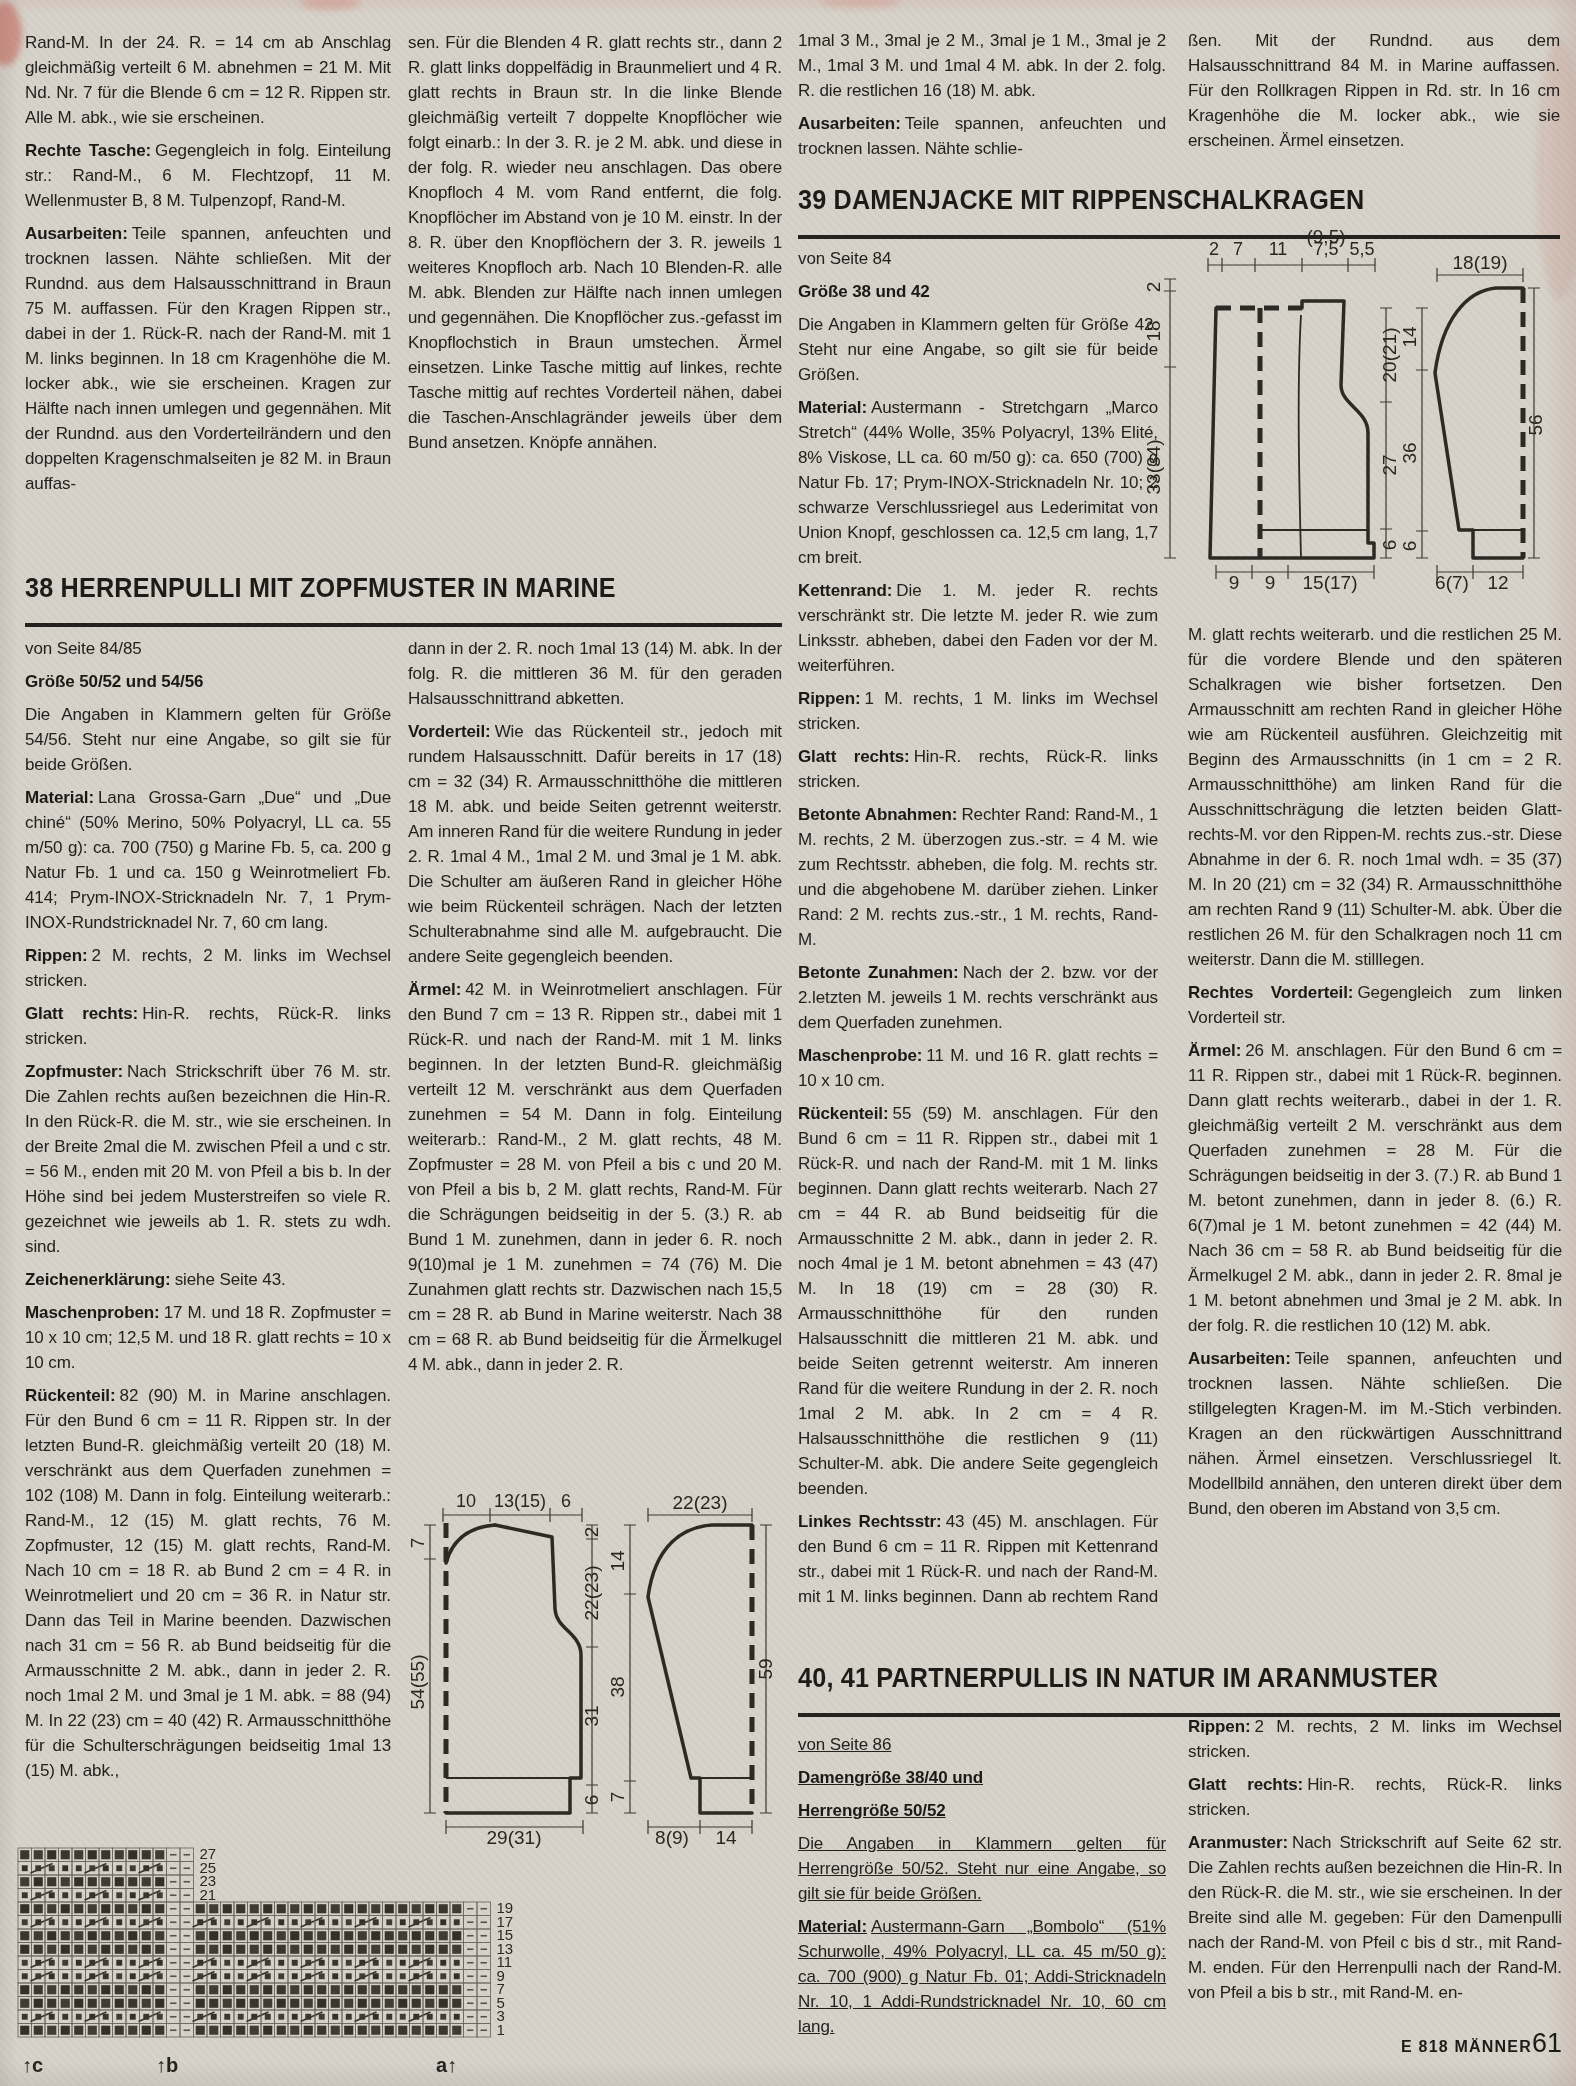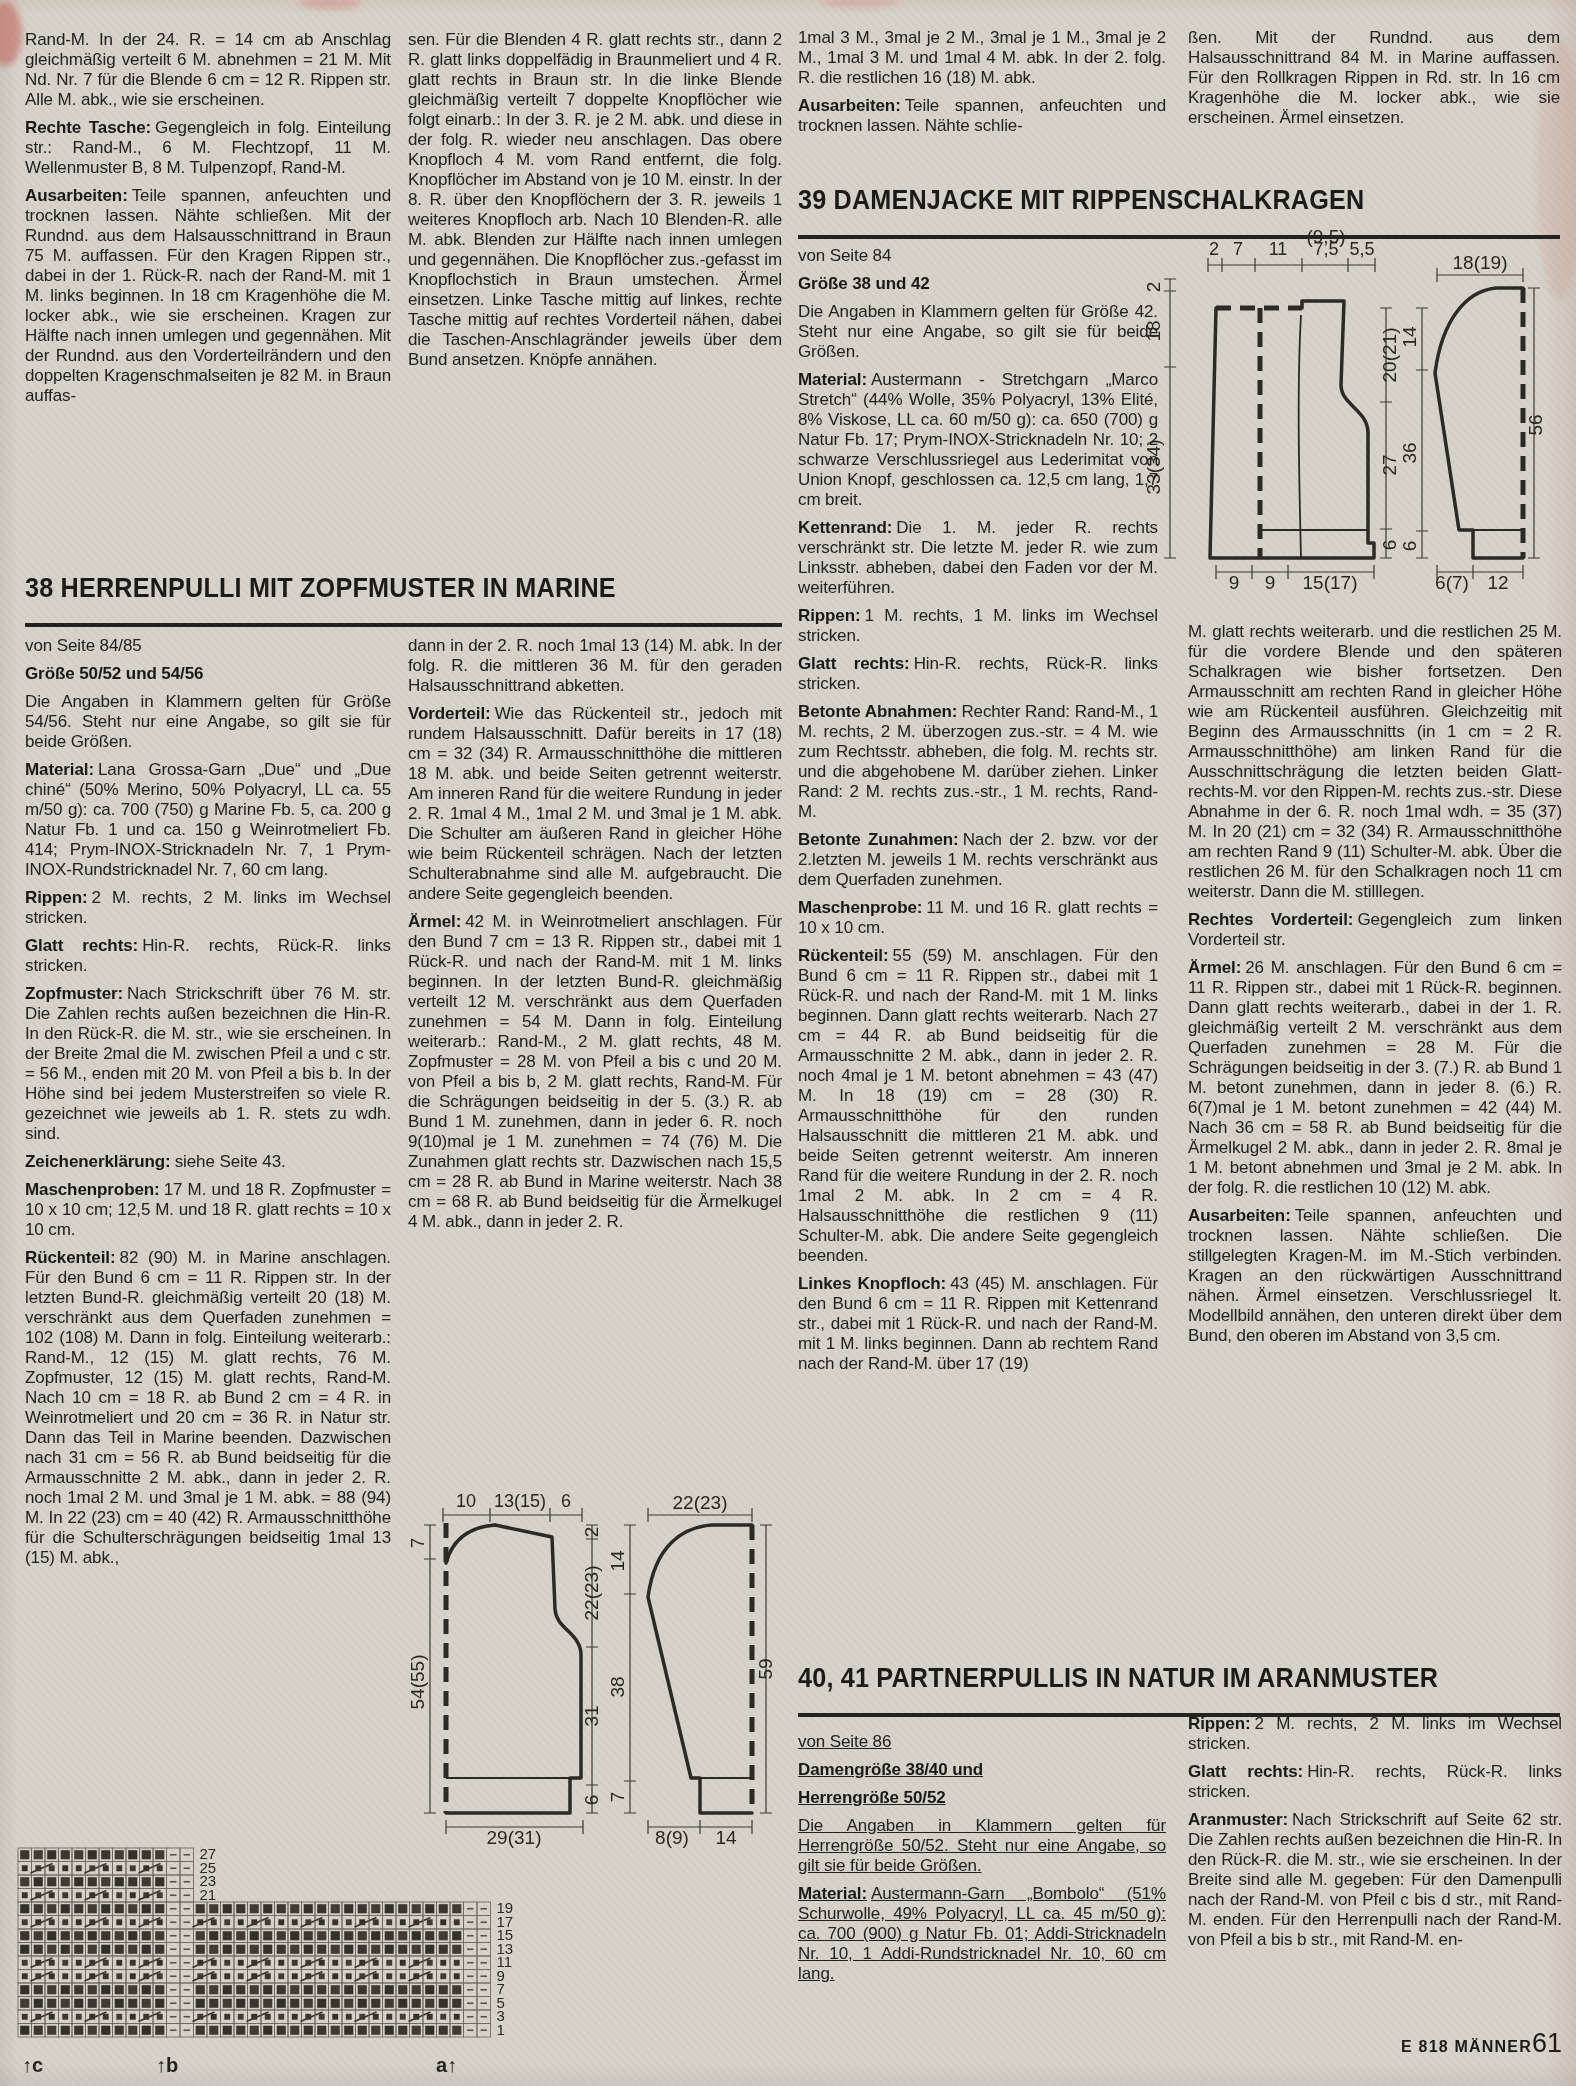--- a/index.html
+++ b/index.html
@@ -13,21 +13,21 @@
     position:absolute;inset:0;pointer-events:none;
     background:
       linear-gradient(180deg, rgba(196,150,140,.20), rgba(0,0,0,0) 14px),
       linear-gradient(90deg, rgba(60,50,40,.08), rgba(0,0,0,0) 18px, rgba(0,0,0,0) 1545px, rgba(150,95,85,.14)),
       linear-gradient(0deg, rgba(60,50,40,.07), rgba(0,0,0,0) 26px),
       repeating-linear-gradient(47deg, rgba(255,255,255,.018) 0 3px, rgba(0,0,0,.016) 3px 6px);
   }
   .smudge{position:absolute;pointer-events:none;filter:blur(3px);border-radius:50%;}
   .col{
     position:absolute;text-align:justify;overflow:hidden;
-    font-size:17px;line-height:20px;letter-spacing:-.1px;
+    font-size:17px;line-height:25px;letter-spacing:-.1px;
     hyphens:auto;-webkit-hyphens:auto;
   }
   .para{margin:0 0 8px 0;}
   .para b{font-weight:bold;color:#1b1916;margin-right:4px;}
   .para.bold{font-weight:bold;color:#1b1916;}
   .headline{
     position:absolute;border-bottom:4px solid #24221e;padding-bottom:19px;
     white-space:nowrap;overflow:visible;
   }
   .ht{
@@ -129,21 +129,21 @@
     <p class="para bold"><span>Größe 38 und 42</span></p>
     <p class="para"><span>Die Angaben in Klammern gelten für Größe 42. Steht nur eine Angabe, so gilt sie für beide Größen.</span></p>
     <p class="para"><b>Material:</b><span>Austermann - Stretchgarn „Marco Stretch“ (44% Wolle, 35% Polyacryl, 13% Elité, 8% Viskose, LL ca. 60 m/50 g): ca. 650 (700) g Natur Fb. 17; Prym-INOX-Stricknadeln Nr. 10; 2 schwarze Verschlussriegel aus Lederimitat von Union Knopf, geschlossen ca. 12,5 cm lang, 1,7 cm breit.</span></p>
     <p class="para"><b>Kettenrand:</b><span>Die 1. M. jeder R. rechts verschränkt str. Die letzte M. jeder R. wie zum Linksstr. abheben, dabei den Faden vor der M. weiterführen.</span></p>
     <p class="para"><b>Rippen:</b><span>1 M. rechts, 1 M. links im Wechsel stricken.</span></p>
     <p class="para"><b>Glatt rechts:</b><span>Hin-R. rechts, Rück-R. links stricken.</span></p>
     <p class="para"><b>Betonte Abnahmen:</b><span>Rechter Rand: Rand-M., 1 M. rechts, 2 M. überzogen zus.-str. = 4 M. wie zum Rechtsstr. abheben, die folg. M. rechts str. und die abgehobene M. darüber ziehen. Linker Rand: 2 M. rechts zus.-str., 1 M. rechts, Rand-M.</span></p>
     <p class="para"><b>Betonte Zunahmen:</b><span>Nach der 2. bzw. vor der 2.letzten M. jeweils 1 M. rechts verschränkt aus dem Querfaden zunehmen.</span></p>
     <p class="para"><b>Maschenprobe:</b><span>11 M. und 16 R. glatt rechts = 10 x 10 cm.</span></p>
     <p class="para"><b>Rückenteil:</b><span>55 (59) M. anschlagen. Für den Bund 6 cm = 11 R. Rippen str., dabei mit 1 Rück-R. und nach der Rand-M. mit 1 M. links beginnen. Dann glatt rechts weiterarb. Nach 27 cm = 44 R. ab Bund beidseitig für die Armausschnitte 2 M. abk., dann in jeder 2. R. noch 4mal je 1 M. betont abnehmen = 43 (47) M. In 18 (19) cm = 28 (30) R. Armausschnitthöhe für den runden Halsausschnitt die mittleren 21 M. abk. und beide Seiten getrennt weiterstr. Am inneren Rand für die weitere Rundung in der 2. R. noch 1mal 2 M. abk. In 2 cm = 4 R. Halsausschnitthöhe die restlichen 9 (11) Schulter-M. abk. Die andere Seite gegengleich beenden.</span></p>
-    <p class="para"><b>Linkes Knopfloch:</b><span>43 (45) M. anschlagen. Für den Bund 6 cm = 11 R. Rippen mit Kettenrand str., dabei mit 1 Rück-R. und nach der Rand-M. mit 1 M. links beginnen. Dann ab rechtem Rand nach der Rand-M. über 17 (19)</span></p>
+    <p class="para"><b>Linkes Rechtsstr:</b><span>43 (45) M. anschlagen. Für den Bund 6 cm = 11 R. Rippen mit Kettenrand str., dabei mit 1 Rück-R. und nach der Rand-M. mit 1 M. links beginnen. Dann ab rechtem Rand nach der Rand-M. über 17 (19)</span></p>
   </div>
 <div class="col" style="left:1188px;top:622px;width:374px;height:962px;">
     <p class="para"><span>M. glatt rechts weiterarb. und die restlichen 25 M. für die vordere Blende und den späteren Schalkragen wie bisher fortsetzen. Den Armausschnitt am rechten Rand in gleicher Höhe wie am Rückenteil ausführen. Gleichzeitig mit Beginn des Armausschnitts (in 1 cm = 2 R. Armausschnitthöhe) am linken Rand für die Ausschnittschrägung die letzten beiden Glatt-rechts-M. vor den Rippen-M. rechts zus.-str. Diese Abnahme in der 6. R. noch 1mal wdh. = 35 (37) M. In 20 (21) cm = 32 (34) R. Armausschnitthöhe am rechten Rand 9 (11) Schulter-M. abk. Über die restlichen 26 M. für den Schalkragen noch 11 cm weiterstr. Dann die M. stilllegen.</span></p>
     <p class="para"><b>Rechtes Vorderteil:</b><span>Gegengleich zum linken Vorderteil str.</span></p>
     <p class="para"><b>Ärmel:</b><span>26 M. anschlagen. Für den Bund 6 cm = 11 R. Rippen str., dabei mit 1 Rück-R. beginnen. Dann glatt rechts weiterarb., dabei in der 1. R. gleichmäßig verteilt 2 M. verschränkt aus dem Querfaden zunehmen = 28 M. Für die Schrägungen beidseitig in der 3. (7.) R. ab Bund 1 M. betont zunehmen, dann in jeder 8. (6.) R. 6(7)mal je 1 M. betont zunehmen = 42 (44) M. Nach 36 cm = 58 R. ab Bund beidseitig für die Ärmelkugel 2 M. abk., dann in jeder 2. R. 8mal je 1 M. betont abnehmen und 3mal je 2 M. abk. In der folg. R. die restlichen 10 (12) M. abk.</span></p>
     <p class="para"><b>Ausarbeiten:</b><span>Teile spannen, anfeuchten und trocknen lassen. Nähte schließen. Die stillgelegten Kragen-M. im M.-Stich verbinden. Kragen an den rückwärtigen Ausschnittrand nähen. Ärmel einsetzen. Verschlussriegel lt. Modellbild annähen, den unteren direkt über dem Bund, den oberen im Abstand von 3,5 cm.</span></p>
   </div>
 
 <div class="headline" style="left:25px;top:572px;width:757px;">
   <span class="ht">38 HERRENPULLI MIT ZOPFMUSTER IN MARINE</span>

